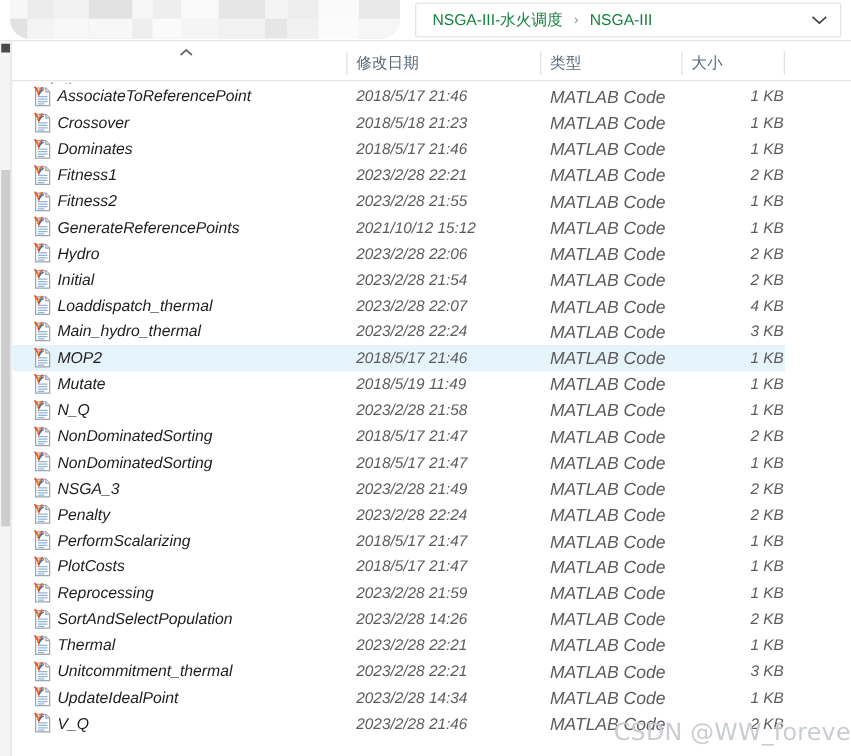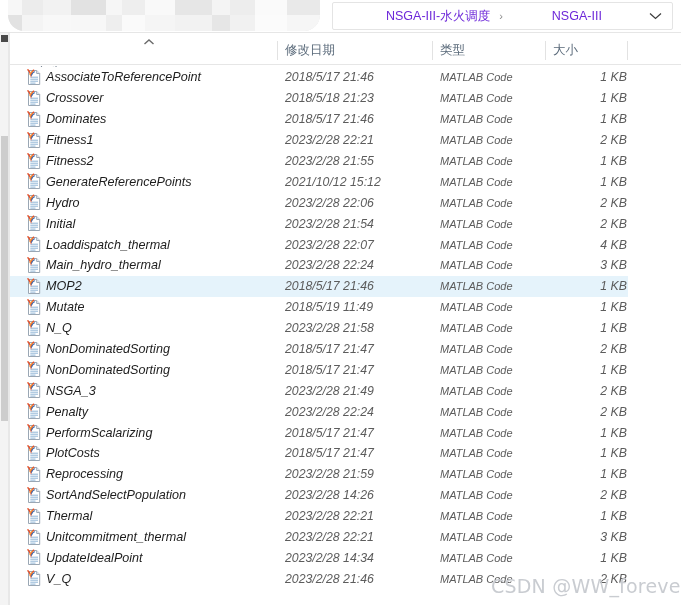--- a/index.html
+++ b/index.html
@@ -52,24 +52,23 @@
     display: flex;
     align-items: center;
     padding: 0 6px 0 10px;
   }
   #addressbar.crumbs {
     font-size: 12.5px;
     color: #1a1a1a;
   }
   .crumb {
     font-size: 12.5px;
-    color: #6d28d9;
+    color: #15803d;
     white-space: nowrap;
     padding: 2px 3px;
-    margin-left: 40px;
   }
   .crumb-sep {
     font-size: 11px;
     color: #8a8a8a;
     margin: 0 6px;
     line-height: 1;
   }
   #addr-chevron {
     margin-left: auto;
     width: 22px; height: 22px;
@@ -179,21 +178,21 @@
     left: 275px;
     white-space: nowrap;
     color: #5c5c5c;
     font-size: 12.3px;
   }
   .cell-type {
     position: absolute;
     left: 430px;
     white-space: nowrap;
     color: #5c5c5c;
-    font-size: 11px;
+    font-size: 14px;
   }
   .cell-size {
     position: absolute;
     left: 510px;
     width: 107px;
     text-align: right;
     white-space: nowrap;
     color: #5c5c5c;
     font-size: 12.3px;
   }

